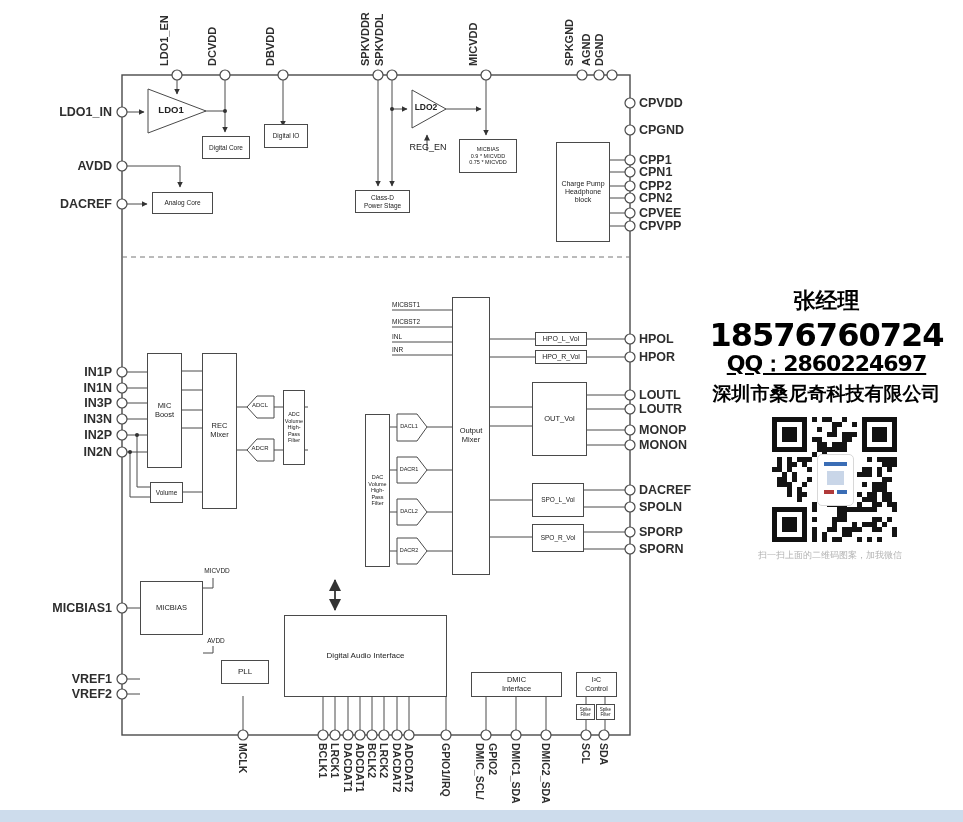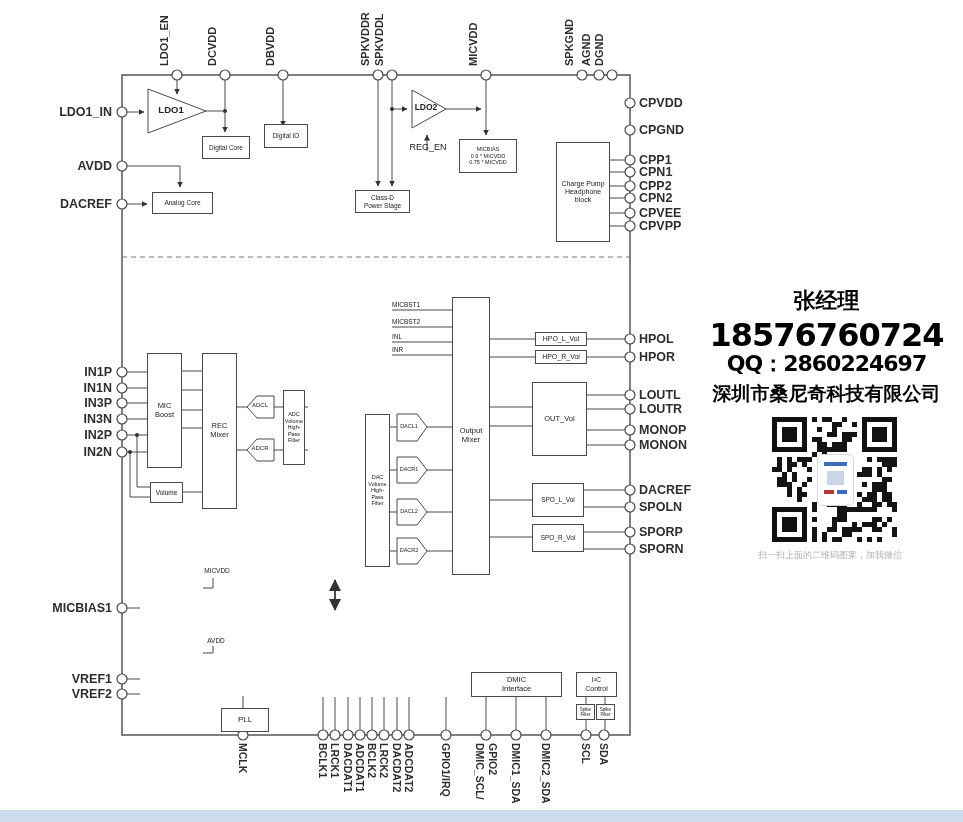--- a/index.html
+++ b/index.html
@@ -18,21 +18,21 @@
       color:#2e2e2e;transform-origin:0 100%;transform:rotate(-90deg);white-space:nowrap;}
   .vb{position:absolute;top:743px;height:13px;line-height:13px;font-size:10.5px;font-weight:700;
       color:#2e2e2e;transform-origin:0 0;transform:rotate(90deg);white-space:nowrap;}
   .f45{font-size:4.5px}.f55{font-size:5.5px}.f6{font-size:6px}.f65{font-size:6.5px}
   .f7{font-size:7px}.f8{font-size:8px}.f85{font-size:8.5px}.f9{font-size:9px}.f95{font-size:9.5px}
   .contact{position:absolute;left:690px;top:280px;width:273px;color:#000;
            font-family:"DejaVu Sans",sans-serif;text-align:center;font-weight:700;}
   .contact div{width:100%;}
   .c-name{position:absolute;top:6px;font-size:22px;}
   .c-phone{position:absolute;top:36px;font-size:32px;letter-spacing:-1px;}
-  .c-qq{position:absolute;top:69px;font-size:22px;letter-spacing:-1px;}
+  .c-qq{position:absolute;top:69px;font-size:22px;letter-spacing:-1px;text-decoration:underline;}
   .c-co{position:absolute;top:101px;font-size:19px;}
   #qr{position:absolute;left:772px;top:417px;width:125px;height:125px;background:#fff;}
   .qr-modules{position:absolute;left:0;top:0;width:125px;height:125px;}
   .finder{position:absolute;width:35px;height:35px;border:5px solid #111;box-sizing:border-box;}
   .finder::after{content:"";position:absolute;left:5px;top:5px;width:15px;height:15px;background:#111;}
   .f-tl{left:0;top:0}.f-tr{right:0;top:0}.f-bl{left:0;bottom:0}
   .qr-logo{position:absolute;left:45px;top:37px;width:35px;height:50px;background:#fff;
            border:1px solid #d8d8d8;border-radius:5px;}
   .qr-logo i{position:absolute;display:block;}
   .qr-cap{position:absolute;left:718px;top:549px;width:224px;text-align:center;font-size:9px;
@@ -188,21 +188,23 @@
 Volume
 High-Pass
 Filter</div>
   <div class="box" style="left:452px;top:297px;width:38px;height:278px">Output
 Mixer</div>
   <div class="box f7" style="left:535px;top:332px;width:52px;height:14px">HPO_L_Vol</div>
   <div class="box f7" style="left:535px;top:350px;width:52px;height:14px">HPO_R_Vol</div>
   <div class="box" style="left:532px;top:382px;width:55px;height:74px">OUT_Vol</div>
   <div class="box f65" style="left:532px;top:483px;width:52px;height:34px">SPO_L_Vol</div>
   <div class="box f65" style="left:532px;top:524px;width:52px;height:28px">SPO_R_Vol</div>
-  <div class="box f8" style="left:221px;top:708px;width:48px;height:24px">PLL</div>
+  <div class="box" style="left:140px;top:581px;width:63px;height:54px">MICBIAS</div>
+  <div class="box f8" style="left:221px;top:660px;width:48px;height:24px">PLL</div>
+  <div class="box f8" style="left:284px;top:615px;width:163px;height:82px">Digital Audio Interface</div>
   <div class="box" style="left:471px;top:672px;width:91px;height:25px">DMIC
 Interface</div>
   <div class="box f7" style="left:576px;top:672px;width:41px;height:25px">I²C
 Control</div>
   <div class="box f45" style="left:576px;top:704px;width:19px;height:16px">Spike
 Filter</div>
   <div class="box f45" style="left:596px;top:704px;width:19px;height:16px">Spike
 Filter</div>
 
   <div class="lbl f95" style="left:150px;top:104px;width:42px;font-weight:600">LDO1</div>

